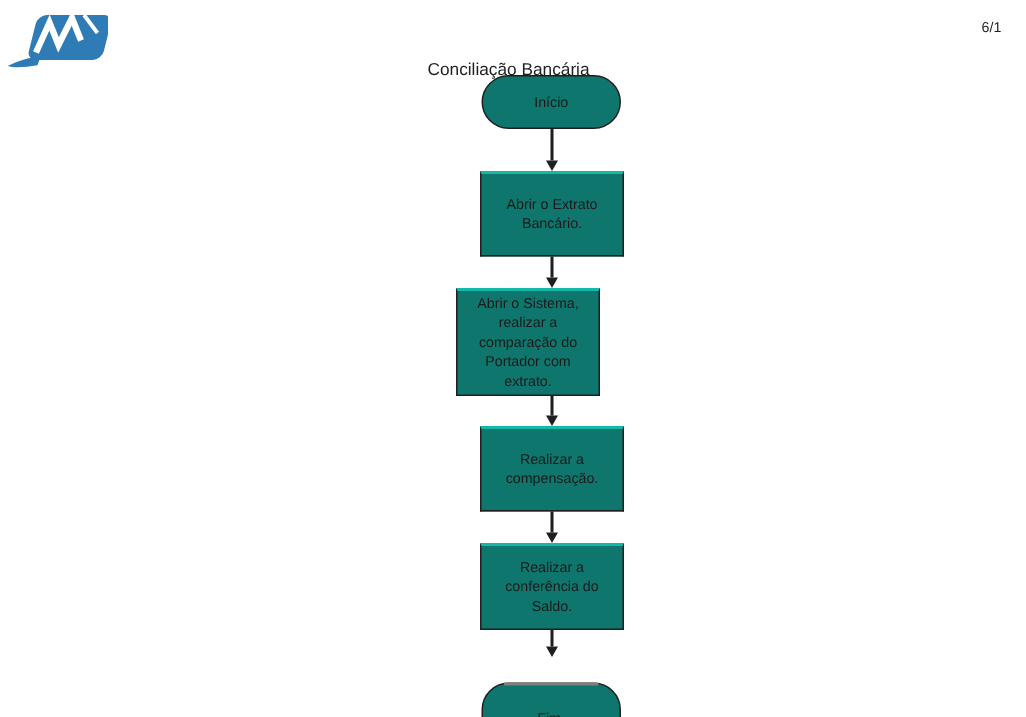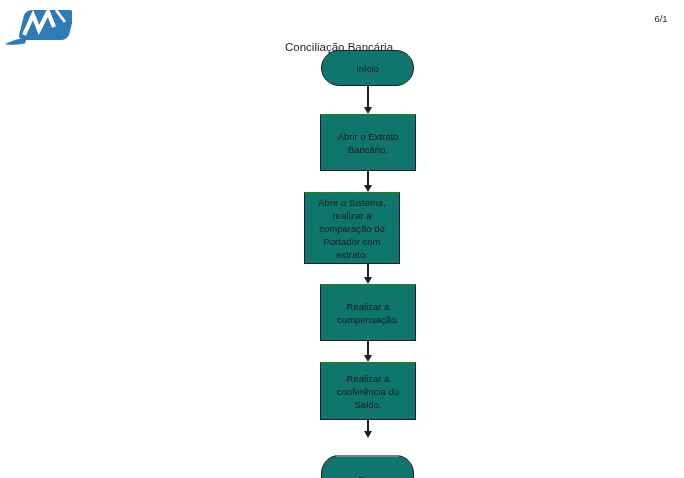--- a/index.html
+++ b/index.html
@@ -41,21 +41,21 @@
   .node {
     position: absolute;
     background: #0f766e;
     border: 1px solid #1f1f1f;
     display: flex; align-items: center; justify-content: center;
     text-align: center;
     font-size: 9.5px; line-height: 13px; color: #1a1a1a;
   }
   .node .node-label { white-space: pre-line; padding: 0 2px; }
   .terminator { border-radius: 18px; }
-  .process { border-top: 2px solid #15803d; }
+  .process { border-top: 2px solid #14b8a6; }
   .stadium-shadow {
     position: absolute; top: -1px; left: 14px; right: 14px; height: 2px;
     background: #7f7f7f;
   }
 
   .n-start { left: 321px; top: 50px;  width: 93px; height: 36px; }
   .n-p1    { left: 320px; top: 114px; width: 96px; height: 57px; }
   .n-p2    { left: 304px; top: 192px; width: 96px; height: 72px; }
   .n-p3    { left: 320px; top: 284px; width: 96px; height: 57px; }
   .n-p4    { left: 320px; top: 362px; width: 96px; height: 58px; }

